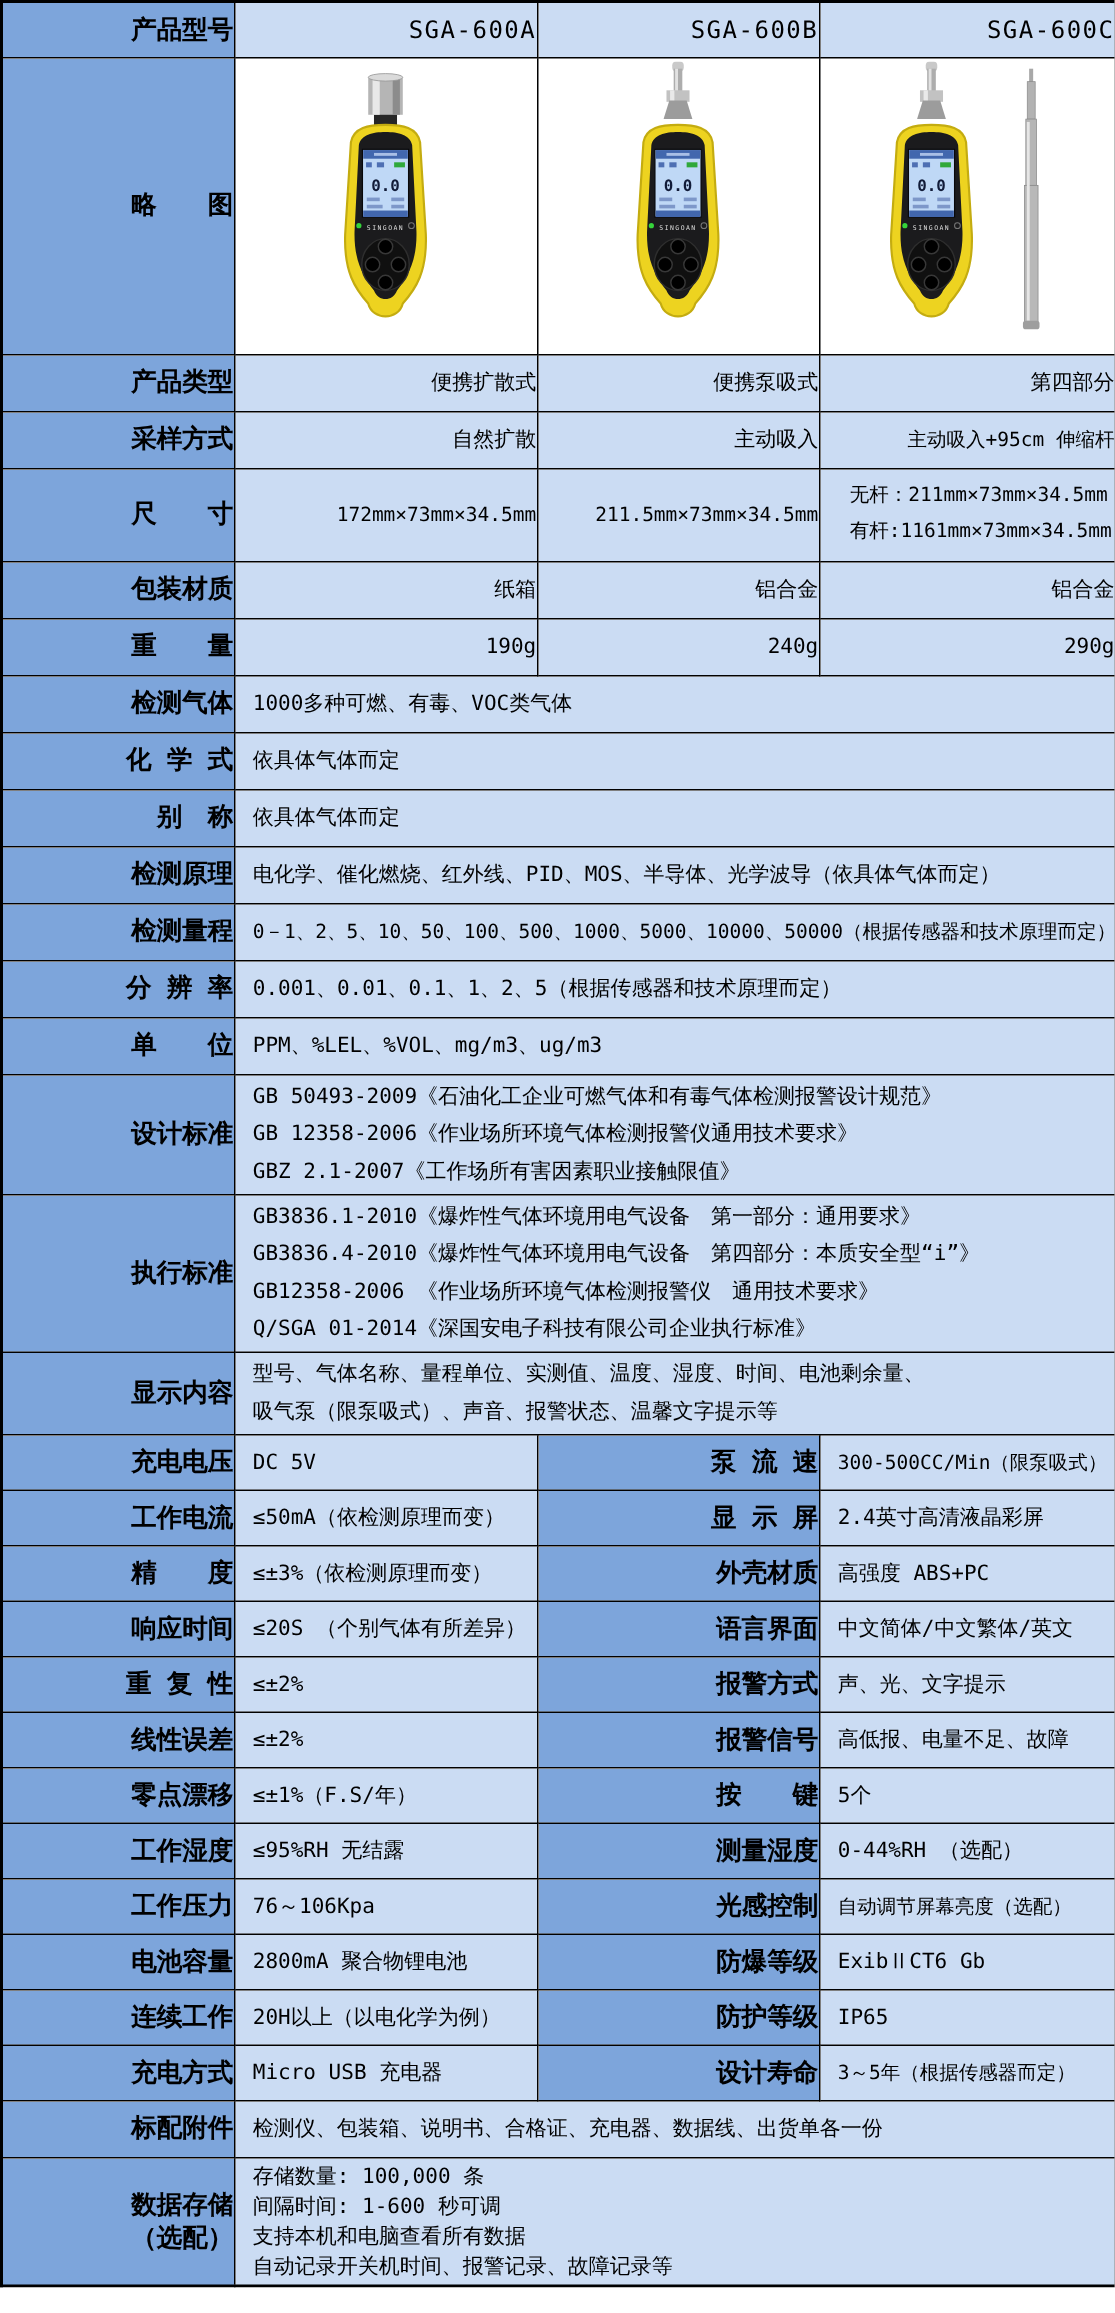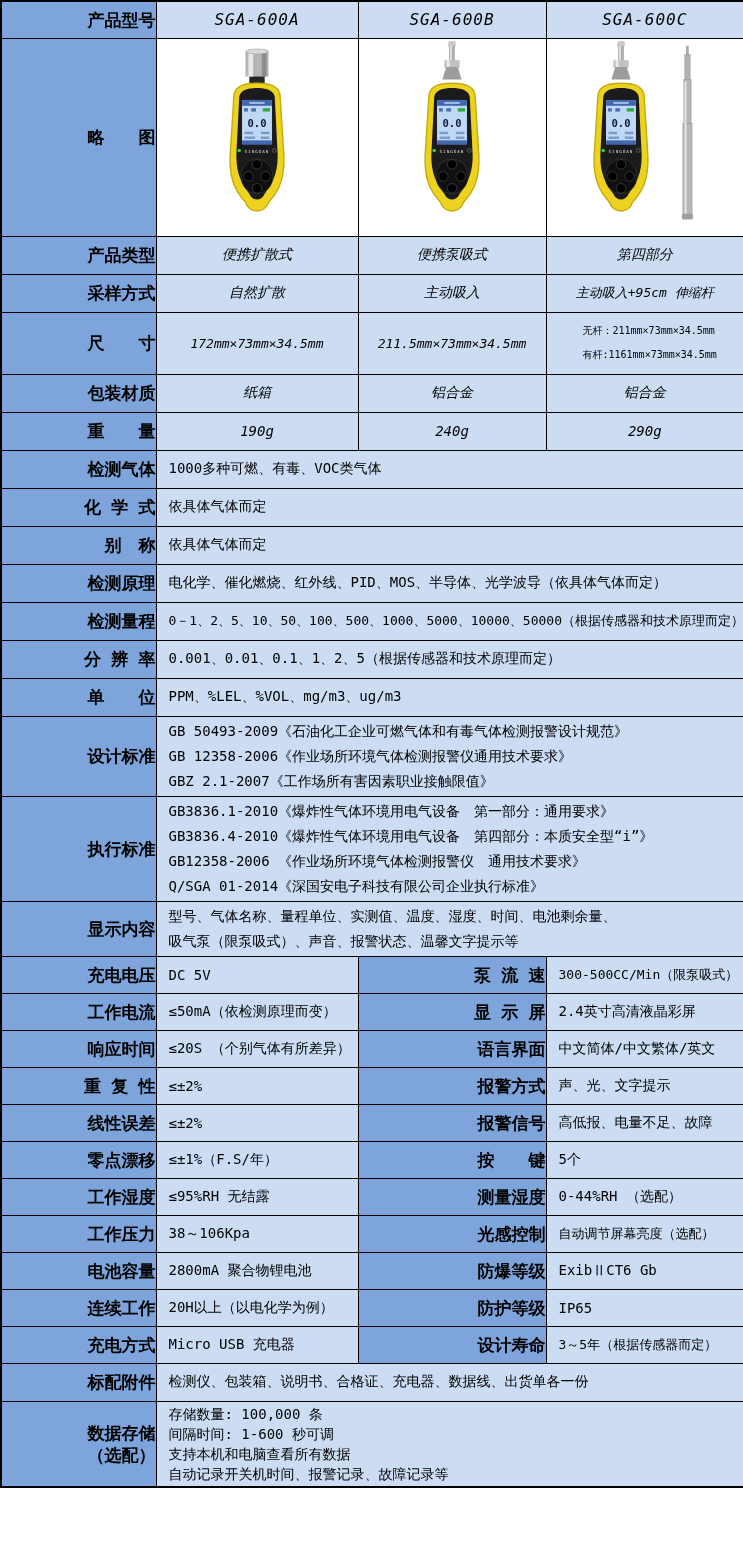--- a/index.html
+++ b/index.html
@@ -2,30 +2,30 @@
 <html lang="zh"><head>
 <meta charset="utf-8">
 <style>
   * { box-sizing: border-box; }
   html,body { margin:0; padding:0; background:#ffffff; }
   body { width:743px; font-family:"DejaVu Sans Mono","Liberation Mono",monospace; color:#000; }
   table.spec { width:743px; border-collapse:collapse; border:2px solid #000; table-layout:fixed; }
   td { border:1px solid #000; padding:0; vertical-align:middle; overflow:hidden; }
   .lbl { background:#7DA5DB; font-weight:bold; font-size:17px; text-align:right; line-height:22px; }
   .val { background:#CBDCF3; font-size:14px; }
-  .ctr { text-align:center;font-style:italic; }
+  .ctr { text-align:right; }
   .pad { padding:2px 12px; }
   .nw  { white-space:nowrap; }
   .sm  { font-size:13px; }
   .mdl { font-size:16px; letter-spacing:1px; }
   .img { background:#FFFFFF; text-align:center; vertical-align:middle; }
   .ml  { line-height:25px; }
   .ml4 { line-height:20px; }
   .img svg { display:block; margin:0 auto; }
-  .dimlines div { white-space:nowrap; line-height:24px; padding-left:4px; font-size:10px;margin-left:32px; }
+  .dimlines div { white-space:nowrap; line-height:24px; padding-left:20px; font-size:13px; }
 </style>
 </head>
 <body>
 
 <table class="spec">
   <colgroup>
     <col style="width:155px">
       <col style="width:202px">
       <col style="width:188px">
       <col style="width:198px">
@@ -267,20 +267,26 @@
       <td class="lbl">泵 流 速</td>
       <td class="val pad nw sm">300-500CC/Min（限泵吸式）</td>
     </tr>
     <tr style="height:37px">
       <td class="lbl">工作电流</td>
       <td class="val pad nw">≤50mA（依检测原理而变）</td>
       <td class="lbl">显 示 屏</td>
       <td class="val pad nw">2.4英寸高清液晶彩屏</td>
     </tr>
     <tr style="height:37px">
+      <td class="lbl">精　　度</td>
+      <td class="val pad nw">≤±3%（依检测原理而变）</td>
+      <td class="lbl">外壳材质</td>
+      <td class="val pad nw">高强度 ABS+PC</td>
+    </tr>
+    <tr style="height:37px">
       <td class="lbl">响应时间</td>
       <td class="val pad nw">≤20S （个别气体有所差异）</td>
       <td class="lbl">语言界面</td>
       <td class="val pad nw">中文简体/中文繁体/英文</td>
     </tr>
     <tr style="height:37px">
       <td class="lbl">重 复 性</td>
       <td class="val pad nw">≤±2%</td>
       <td class="lbl">报警方式</td>
       <td class="val pad nw">声、光、文字提示</td>
@@ -298,21 +304,21 @@
       <td class="val pad nw">5个</td>
     </tr>
     <tr style="height:37px">
       <td class="lbl">工作湿度</td>
       <td class="val pad nw">≤95%RH 无结露</td>
       <td class="lbl">测量湿度</td>
       <td class="val pad nw">0-44%RH （选配）</td>
     </tr>
     <tr style="height:37px">
       <td class="lbl">工作压力</td>
-      <td class="val pad nw">38～106Kpa</td>
+      <td class="val pad nw">76～106Kpa</td>
       <td class="lbl">光感控制</td>
       <td class="val pad nw sm">自动调节屏幕亮度（选配）</td>
     </tr>
     <tr style="height:37px">
       <td class="lbl">电池容量</td>
       <td class="val pad nw">2800mA 聚合物锂电池</td>
       <td class="lbl">防爆等级</td>
       <td class="val pad nw">ExibⅡCT6 Gb</td>
     </tr>
     <tr style="height:37px">

